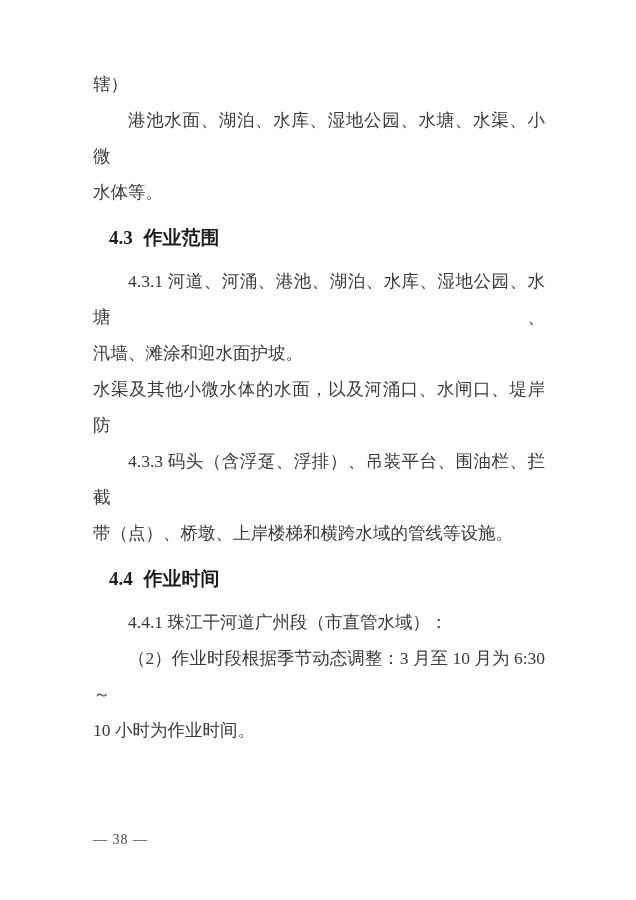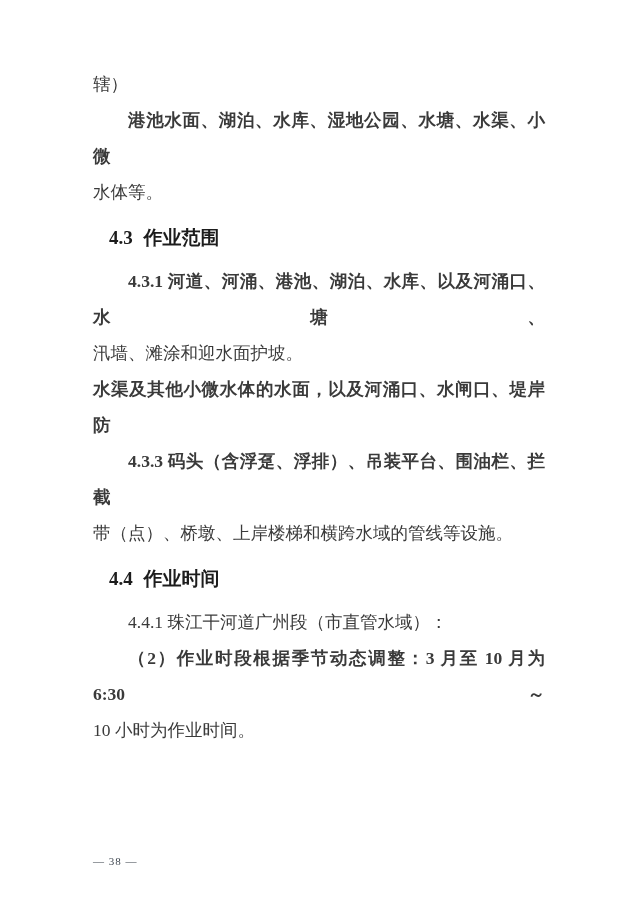--- a/index.html
+++ b/index.html
@@ -31,56 +31,54 @@
     text-indent: 2em;
   }
   .line {
     display: block;
     white-space: nowrap;
   }
   .line.fill {
     white-space: normal;
     text-align: justify;
     text-align-last: justify;
-    font-weight: bold;
   }
   .heading {
     margin: 10px 0 7px 16px;
     font-size: 19px;
     line-height: 36px;
     font-weight: bold;
     color: #1c1c1c;
     font-family: "Liberation Serif", "DejaVu Serif", serif;
     word-spacing: 6px;
   }
   .page-footer {
     position: absolute;
     left: 93px;
     top: 822px;
-    font-size: 11px;
+    font-size: 14px;
     color: #3f4750;
     letter-spacing: 1px;
-    margin-top: 21px;
   }
 </style>
 </head>
 <body>
 
 <div class="page">
   <div class="doc-body">
       <p class="para">
         <span class="line">辖）</span>
       </p>
       <p class="para indent">
         <span class="line fill">港池水面、湖泊、水库、湿地公园、水塘、水渠、小微</span>
         <span class="line">水体等。</span>
       </p>
       <h2 class="heading">4.3 作业范围</h2>
       <p class="para indent">
-        <span class="line fill">4.3.1 河道、河涌、港池、湖泊、水库、以及河涌口、水塘、</span>
+        <span class="line fill">4.3.1 河道、河涌、港池、湖泊、水库、湿地公园、水塘、</span>
         <span class="line">汛墙、滩涂和迎水面护坡。</span>
         <span class="line fill">水渠及其他小微水体的水面，以及河涌口、水闸口、堤岸防</span>
       </p>
       <p class="para indent">
         <span class="line fill">4.3.3 码头（含浮趸、浮排）、吊装平台、围油栏、拦截</span>
         <span class="line">带（点）、桥墩、上岸楼梯和横跨水域的管线等设施。</span>
       </p>
       <h2 class="heading">4.4 作业时间</h2>
       <p class="para indent">
         <span class="line">4.4.1 珠江干河道广州段（市直管水域）：</span>

